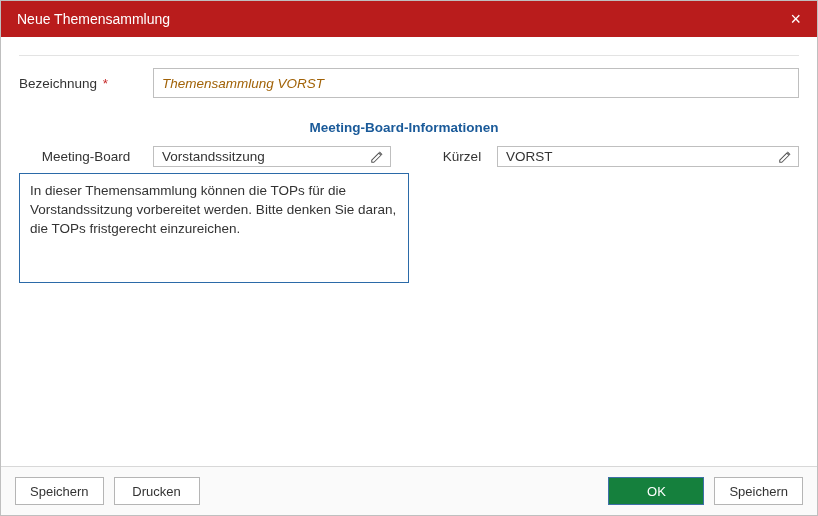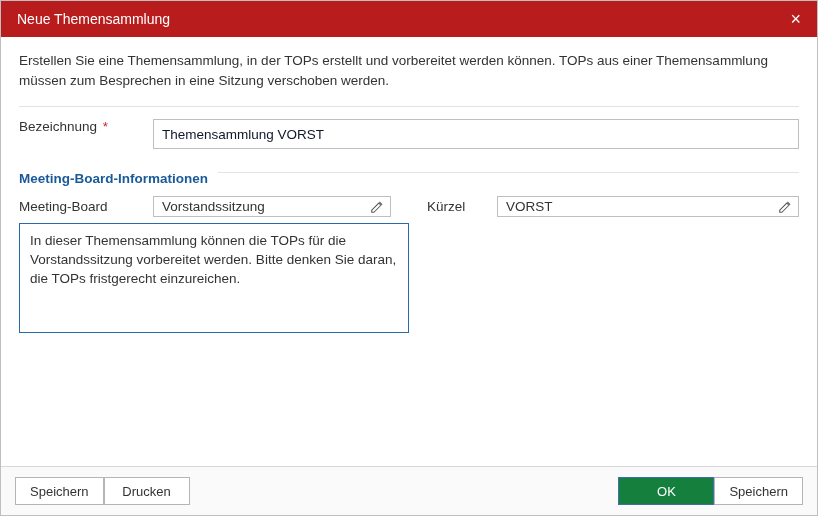--- a/index.html
+++ b/index.html
@@ -4,73 +4,72 @@
 <style>
   * { box-sizing: border-box; margin: 0; padding: 0; }
   html, body { width: 818px; height: 516px; font-family: "Segoe UI", Arial, sans-serif; font-size: 13px; color: #333; background: #fff; }
   .window { width: 818px; height: 516px; border: 1px solid #bfbfbf; display: flex; flex-direction: column; }
   .titlebar { background: #b91c1c; color: #fff; height: 36px; display: flex; align-items: center; justify-content: space-between; padding: 0 12px 0 16px; }
   .titlebar .title { font-size: 14px; }
   .titlebar .close { cursor: pointer; font-size: 18px; line-height: 1; padding: 4px 4px; }
   .content { flex: 1; padding: 14px 18px 10px 18px; overflow: hidden; }
   .intro { font-size: 13.5px; line-height: 1.45; color: #333; margin-bottom: 16px; }
   .section-rule { border-top: 1px solid #e3e3e3; margin: 4px 0 12px 0; }
-  .row { display: flex; margin-bottom: 22px; }
+  .row { display: flex; align-items: center; margin-bottom: 22px; }
   .label-col { width: 134px; font-size: 13.5px; color: #333; }
   .req { color: #c62828; margin-left: 2px; }
   .field-col { flex: 1; }
-  .text-input { width: 100%; height: 30px; border: 1px solid #bfbfbf; padding: 0 8px; font-size: 13.5px; color: #0f172a; outline: none; background: #fff; }
-  .section-title-row { display: flex; margin: 8px 0 10px 0; }
+  .text-input { width: 100%; height: 30px; border: 1px solid #bfbfbf; padding: 0 8px; font-size: 13.5px; color: #a16207; outline: none; background: #fff; font-style: italic; }
+  .section-title-row { display: flex; align-items: center; margin: 8px 0 10px 0; flex-direction: column; }
   .section-title { color: #1a5a99; font-weight: 600; font-size: 13.5px; white-space: nowrap; padding-right: 10px; }
   .section-line { flex: 1; border-top: 1px solid #e3e3e3; position: relative; top: 1px; }
   .two-col { display: flex; gap: 36px; }
   .pair { display: flex; align-items: center; flex: 1; }
   .pair .lbl { width: 134px; font-size: 13.5px; }
   .pair .lbl.short { width: 70px; }
   .combo { position: relative; flex: 1; }
   .combo-input { width: 100%; height: 21px; border: 1px solid #bfbfbf; padding: 0 26px 0 8px; font-size: 13.5px; background: #fff; display: flex; align-items: center; }
   .combo-icon { position: absolute; right: 6px; top: 50%; transform: translateY(-50%); width: 16px; height: 16px; display: flex; align-items: center; justify-content: center; }
   .desc-area { width: 390px; height: 110px; border: 1px solid #2b6aa8; padding: 8px 10px; font-size: 13.5px; line-height: 1.4; color: #333; resize: none; outline: none; font-family: inherit; }
   .footer { border-top: 1px solid #d8d8d8; background: #fafafa; padding: 10px 14px; display: flex; justify-content: space-between; align-items: center; }
-  .footer-left, .footer-right { display: flex; }
+  .footer-left, .footer-right { display: flex; gap: 10px; }
   .btn { height: 28px; min-width: 86px; border: 1px solid #b5b5b5; background: #fff; font-size: 13px; color: #333; cursor: pointer; padding: 0 14px; }
   .btn.primary { background: #15803d; color: #fff; border-color: #3e6fa7; min-width: 96px; }
   svg { display: block; }
 </style>
 </head>
 <body>
 
 <div class="window">
 
   <div class="titlebar">
     <div class="title">Neue Themensammlung</div>
     <div class="close">×</div>
   </div>
 
   <div class="content">
 
-    <div class="intro">Erstellen Sie eine Themensammlung, in der TOPs erstellt und vorbereitet werden können. TOPs aus einer Themensammlung müssen zum Besprechen in eine Sitzung verschoben werden.</div>
 
     <div class="section-rule"></div>
 
     <div class="row">
       <div class="label-col">
         <span>Bezeichnung</span><span class="req"> *</span>
       </div>
       <div class="field-col">
         <input class="text-input" type="text" value="Themensammlung VORST" style="">
       </div>
     </div>
 
     <div class="section-title-row">
       <div class="section-title">Meeting-Board-Informationen</div>
       <div class="section-line"></div>
     </div>
 
-    <div class="two-col" style="margin-bottom:6px;">
+    <div class="two-col" style="margin-bottom:6px;text-align:center;">
       <div class="pair">
         <div class="lbl">Meeting-Board</div>
         <div class="combo">
           <div class="combo-input">Vorstandssitzung</div>
           <div class="combo-icon">
             <svg width="14" height="14" viewBox="0 0 16 16">
                 <path d="M2 14 L2 11.5 L10 3.5 L12.5 6 L4.5 14 Z M11 2.5 L13.5 5" stroke="#555" stroke-width="1.2" fill="none" stroke-linecap="round" stroke-linejoin="round"></path>
               </svg>
           </div>
         </div>

